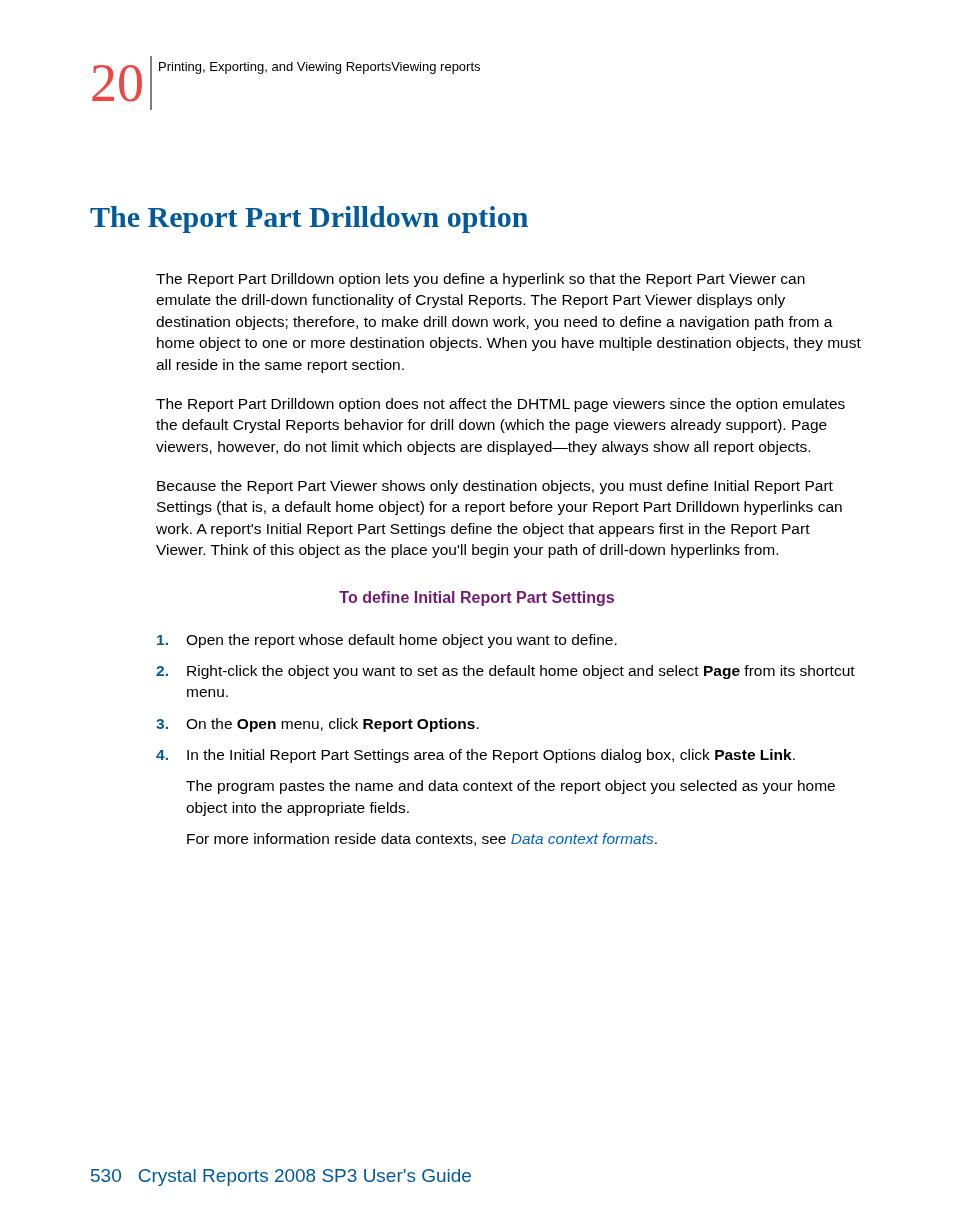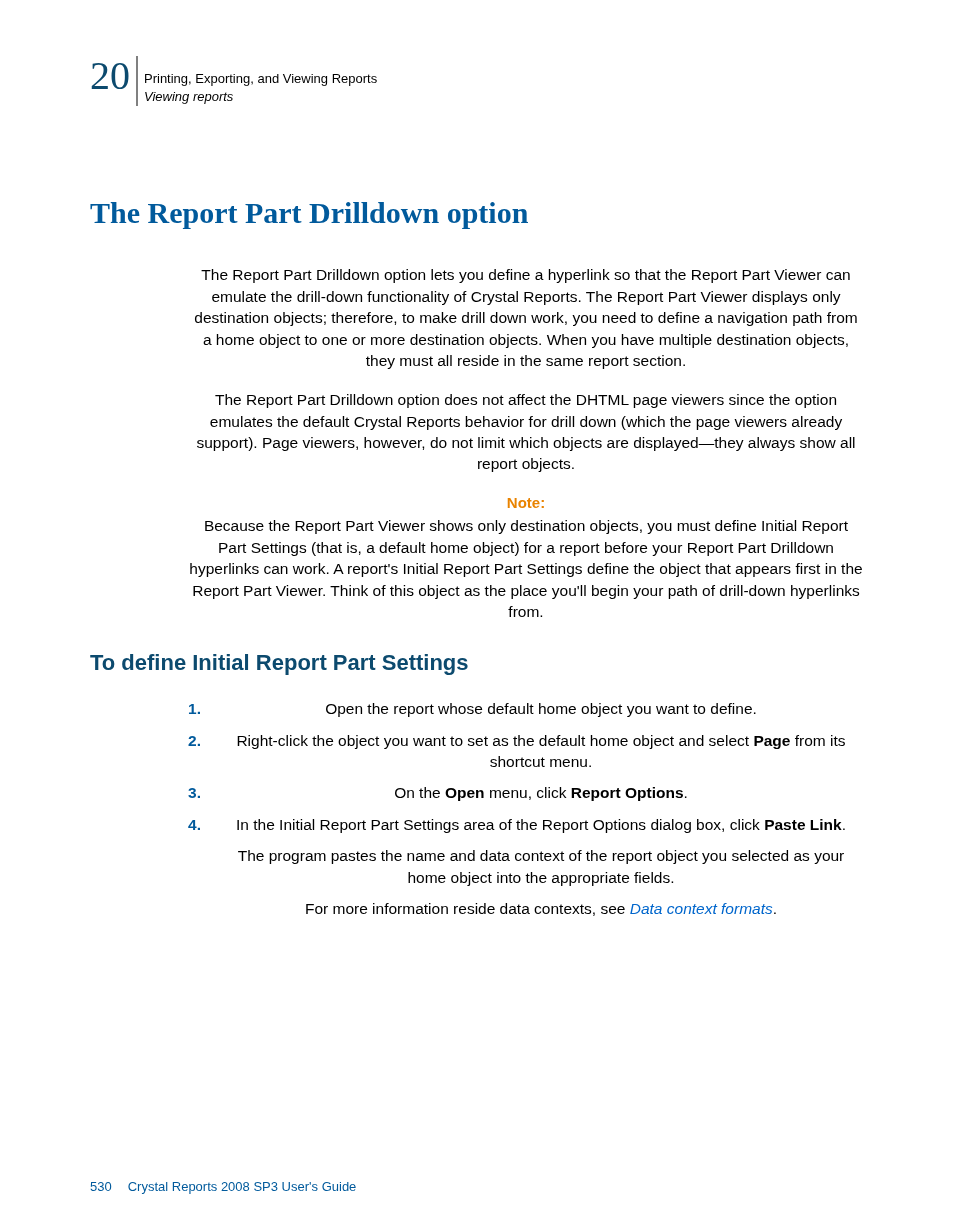--- a/index.html
+++ b/index.html
@@ -16,81 +16,78 @@
     min-height: 1227px;
     position: relative;
   }
   .header-row {
     display: flex;
     align-items: flex-start;
     margin-bottom: 90px;
   }
   .chapter-num {
     font-family: Georgia, 'Times New Roman', serif;
-    font-size: 40px;
-    color: #0c4a6e;
+    font-size: 54px;
+    color: #ef4444;
     font-weight: normal;
     line-height: 1;
     margin-right: 6px;
   }
   .header-divider {
     width: 2px;
     background: #808080;
     align-self: stretch;
     min-height: 38px;
     margin-right: 6px;
   }
   .header-text {
     display: flex;
-    flex-direction: column;
     font-size: 13px;
     line-height: 1.4;
     padding-top: 2px;
-    margin-top: 12px;
   }
   .header-chapter {
     color: #000;
   }
   .header-section {
     color: #000;
-    font-style: italic;
   }
   h1.main-heading {
     font-family: "Palatino Linotype", Palatino, Georgia, serif;
     font-weight: bold;
     color: #015a9c;
     font-size: 30px;
     margin: 0 0 34px 0;
   }
   .body-block {
-    margin-left: 98px;
+    margin-left: 66px;
     font-size: 15.5px;
     line-height: 1.38;
-    text-align: center;
   }
   .body-block p {
     margin: 0 0 18px 0;
   }
   .note-label {
     color: #e98300;
     font-weight: bold;
     font-size: 15px;
     margin-bottom: 2px;
   }
   .tip-label {
     color: #e98300;
     font-weight: bold;
     font-size: 15px;
     margin-bottom: 2px;
   }
   h2.sub-heading {
-    color: #0c4a6e;
-    font-size: 22px;
+    color: #701a75;
+    font-size: 16px;
     font-weight: bold;
     margin: 28px 0 22px 0;
+    text-align: center;
   }
   ol.steps {
     list-style: none;
     padding: 0;
     margin: 0;
     counter-reset: step;
   }
   ol.steps > li {
     counter-increment: step;
     position: relative;
@@ -109,23 +106,23 @@
   .step-sub {
     margin-top: 10px;
   }
   .link {
     color: #0066cc;
     font-style: italic;
     cursor: pointer;
   }
   .footer {
     position: absolute;
-    bottom: 33px;
+    bottom: 40px;
     left: 90px;
-    font-size: 13px;
+    font-size: 19px;
     color: #015a9c;
     text-align: right;
   }
   .footer .pnum {
     margin-right: 16px;
   }
 </style>
 </head>
 <body>
 
@@ -137,21 +134,20 @@
       <span class="header-chapter">Printing, Exporting, and Viewing Reports</span>
       <span class="header-section">Viewing reports</span>
     </div>
   </div>
 
   <h1 class="main-heading">The Report Part Drilldown option</h1>
 
   <div class="body-block">
     <p>The Report Part Drilldown option lets you define a hyperlink so that the Report Part Viewer can emulate the drill-down functionality of Crystal Reports. The Report Part Viewer displays only destination objects; therefore, to make drill down work, you need to define a navigation path from a home object to one or more destination objects. When you have multiple destination objects, they must all reside in the same report section.</p>
     <p>The Report Part Drilldown option does not affect the DHTML page viewers since the option emulates the default Crystal Reports behavior for drill down (which the page viewers already support). Page viewers, however, do not limit which objects are displayed—they always show all report objects.</p>
-    <div class="note-label">Note:</div>
     <p>Because the Report Part Viewer shows only destination objects, you must define Initial Report Part Settings (that is, a default home object) for a report before your Report Part Drilldown hyperlinks can work. A report's Initial Report Part Settings define the object that appears first in the Report Part Viewer. Think of this object as the place you'll begin your path of drill-down hyperlinks from.</p>
   </div>
 
   <h2 class="sub-heading">To define Initial Report Part Settings</h2>
 
   <div class="body-block">
     <ol class="steps">
       <li>
         <span>Open the report whose default home object you want to define.</span>
       </li>

